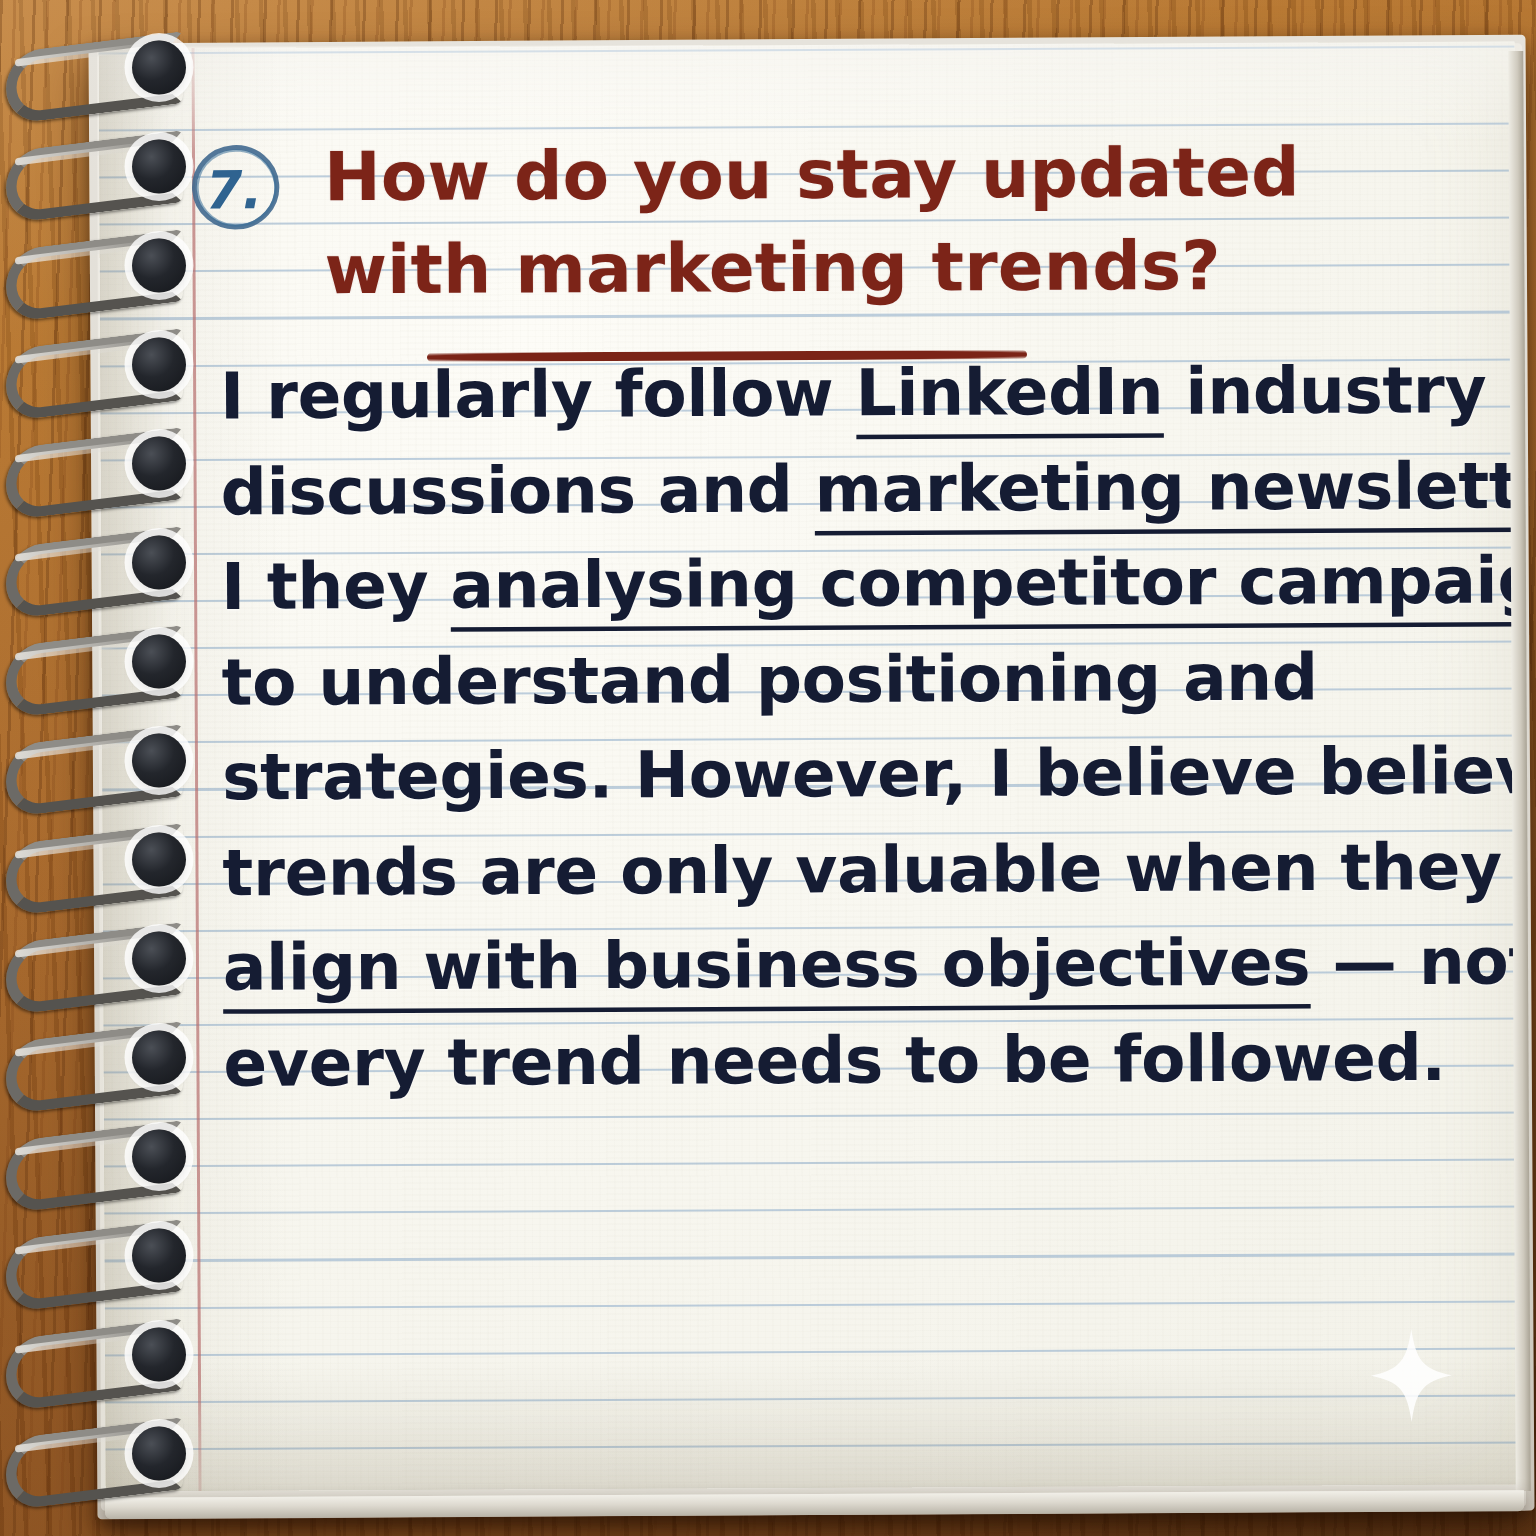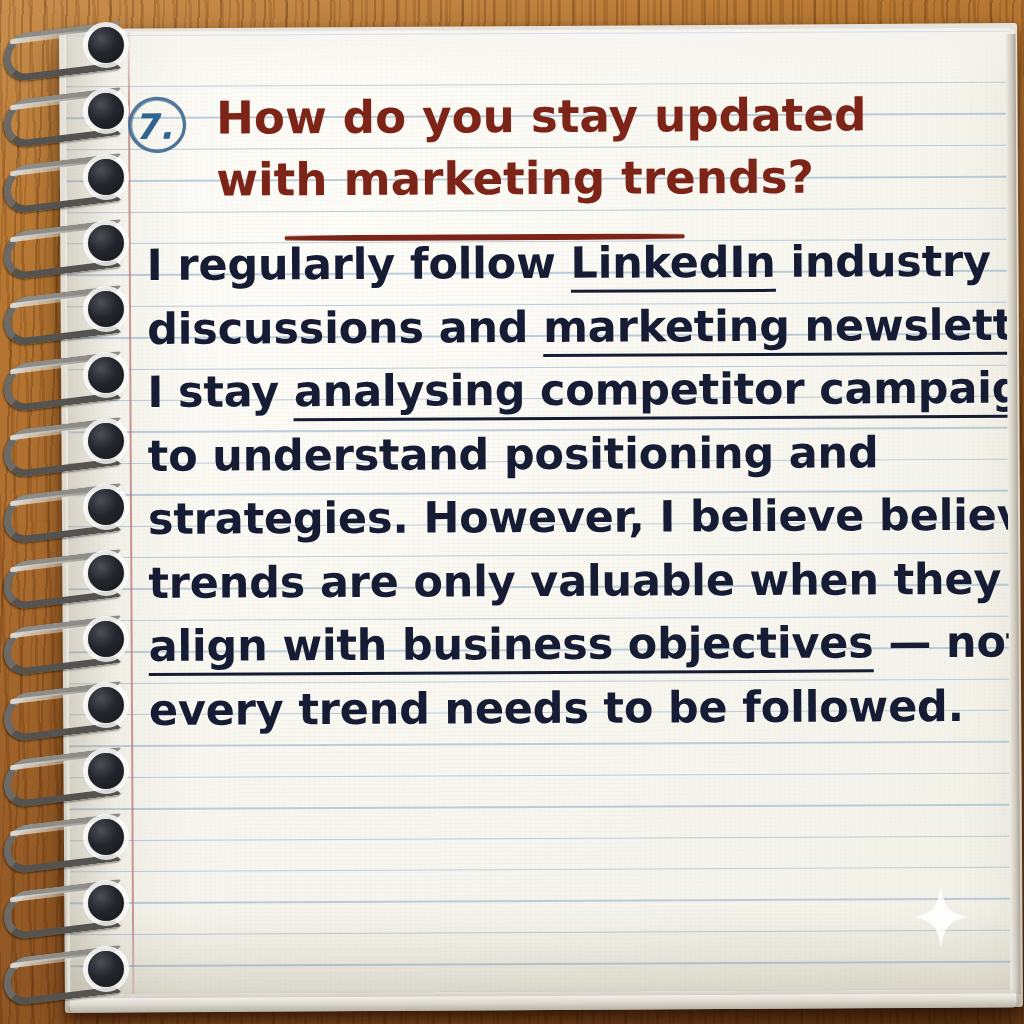--- a/index.html
+++ b/index.html
@@ -190,21 +190,21 @@
         <div class="heading">
           <span class="ln">How do you stay updated with</span>
           <span class="ln">marketing trends?</span>
         </div>
         <div class="head-ul"></div>
       </div>
 
       <div class="body" id="answer-body">
           <span class="ln"><span>I regularly follow </span><span class="u">LinkedIn</span><span> industry</span></span>
           <span class="ln"><span>discussions and </span><span class="u">marketing newsletters.</span></span>
-          <span class="ln"><span>I stay </span><span class="u">analysing competitor campaigns</span></span>
+          <span class="ln"><span>I they </span><span class="u">analysing competitor campaigns</span></span>
           <span class="ln"><span>to understand  positioning and</span></span>
           <span class="ln"><span>strategies. However, I believe believe</span></span>
           <span class="ln"><span>trends are only valuable when they</span></span>
           <span class="ln"><span class="u">align with business objectives</span><span> — not</span></span>
           <span class="ln"><span>every trend needs to be followed.</span></span>
         </div>
     </div>
 
     <div class="page-shade"></div>
 

